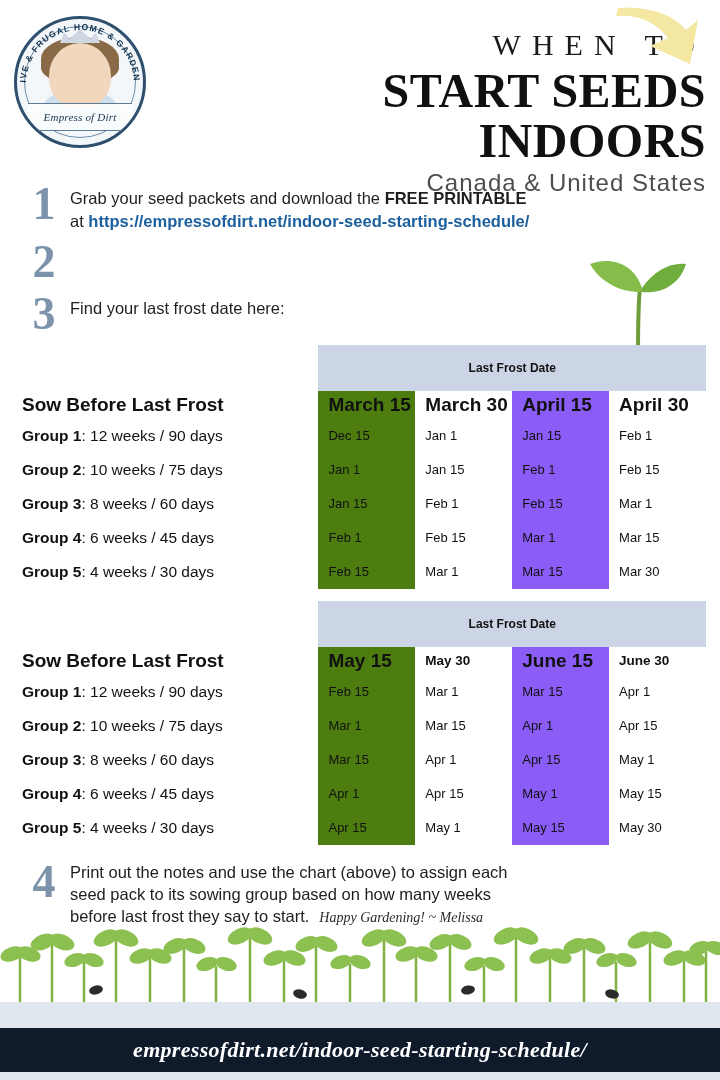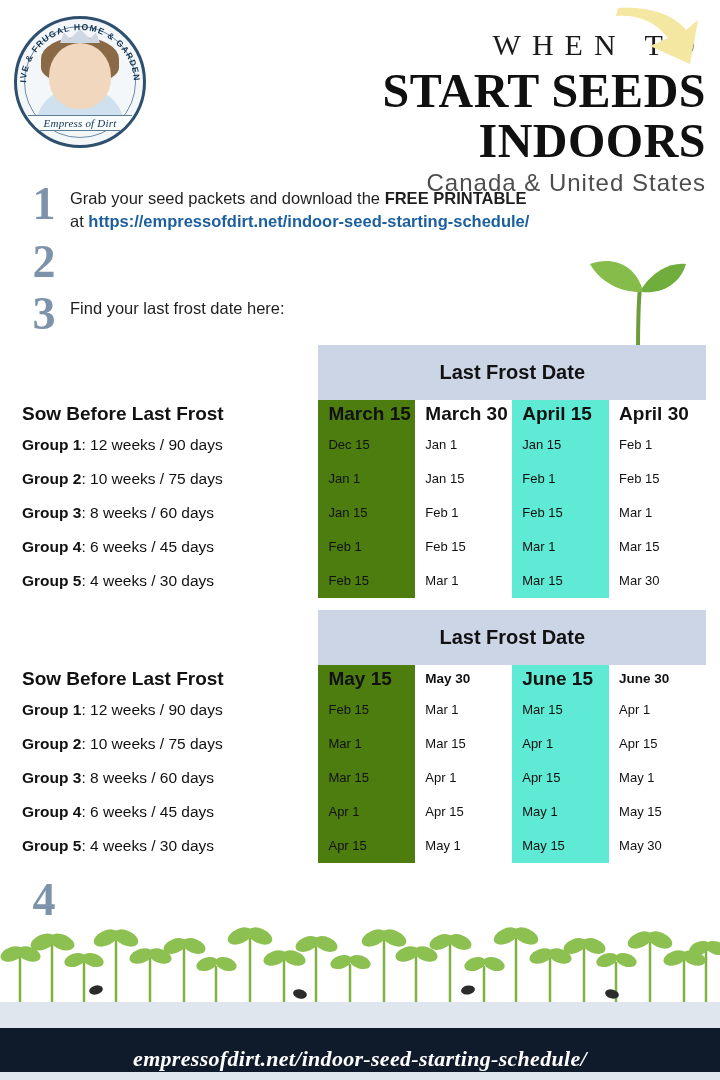--- a/index.html
+++ b/index.html
@@ -91,21 +91,21 @@
     transform: translateX(-50%);
     width: 104px;
     text-align: center;
     font-family: "Liberation Serif", serif;
     font-size: 11px;
     font-style: italic;
     color: #12324d;
     background: rgba(255,255,255,0.88);
     border-top: 1px solid #5c7b95;
     border-bottom: 1px solid #5c7b95;
-    padding: 1px 0;
+    padding: 7px 0;
     letter-spacing: .2px;
   }
   .logo-arc {
     position: absolute;
     inset: 0;
     font-family: "Liberation Sans", sans-serif;
     font-size: 8.5px;
     font-weight: bold;
     color: #12324d;
     letter-spacing: .5px;
@@ -194,21 +194,21 @@
     border-collapse: collapse;
     width: 100%;
     table-layout: fixed;
   }
   col.c-label { width: 44%; }
   col.c-d { width: 14%; }
   .hdr-spacer { background: transparent; }
   .hdr-band {
     background: #ccd5e6;
     text-align: center;
-    font-size: 20px;
+    font-size: 12px;
     font-weight: bold;
     color: #121212;
     padding: 16px 0;
   }
   .col-head {
     font-size: 19px;
     font-weight: bold;
     padding: 3px 0 3px 8px;
     color: #111;
   }
@@ -219,21 +219,21 @@
     padding: 8px 9px 8px 8px;
     color: #111;
   }
   .row-label .g { font-weight: bold; }
   .cell {
     font-size: 13px;
     padding: 8px 0 8px 10px;
     color: #111;
   }
   .tint-cream { background: #4d7c0f; }
-  .tint-green { background: #5eead4; }
+  .tint-green { background: #8b5cf6; }
 
   
   .step4 { padding: 10px 18px 0 18px; display: flex; align-items: flex-start; }
   .step4 .step-num { padding-top: 4px; }
   .step4-body { padding-top: 6px; font-size: 16.5px; line-height: 1.35; }
   .signature {
     font-family: "Liberation Serif", serif;
     font-style: italic;
     font-size: 14px;
     color: #2a2a2a;
@@ -259,21 +259,21 @@
     background: #dfe6ee;
   }
   .footer-strip {
     position: absolute;
     left: 0;
     bottom: 8px;
     width: 720px;
     height: 44px;
     background: #0f1a2b;
     display: flex;
-    align-items: flex-end;
+    align-items: center;
     justify-content: center;
   }
   .footer-strip span {
     color: #ffffff;
     font-family: "Liberation Serif", serif;
     font-style: italic;
     font-weight: bold;
     font-size: 22px;
     letter-spacing: .3px;
   }
@@ -456,20 +456,25 @@
       <td class="cell">May 1</td>
       <td class="cell tint-green">May 15</td>
       <td class="cell">May 30</td>
     </tr>
   </tbody>
     </table>
 </div>
 
 <div class="step4">
   <div class="step-num">4</div>
+  <div class="step4-body">
+    <span>Print out the notes and use the chart (above) to assign each</span><br>
+    <span>seed pack to its sowing group based on how many weeks</span><br>
+    <span>before last frost they say to start.</span><span class="signature">Happy Gardening! ~ Melissa</span>
+  </div>
 </div>
 
 <svg class="sprout-band" viewBox="0 0 720 92" preserveAspectRatio="none">
   <g stroke="#7fb242" stroke-width="2.5" fill="none">
     <path d="M20,92 L20,46"></path>
       <path d="M52,92 L52,34"></path>
       <path d="M84,92 L84,52"></path>
     <path d="M116,92 L116,30"></path>
       <path d="M150,92 L150,48"></path>
       <path d="M184,92 L184,38"></path>

